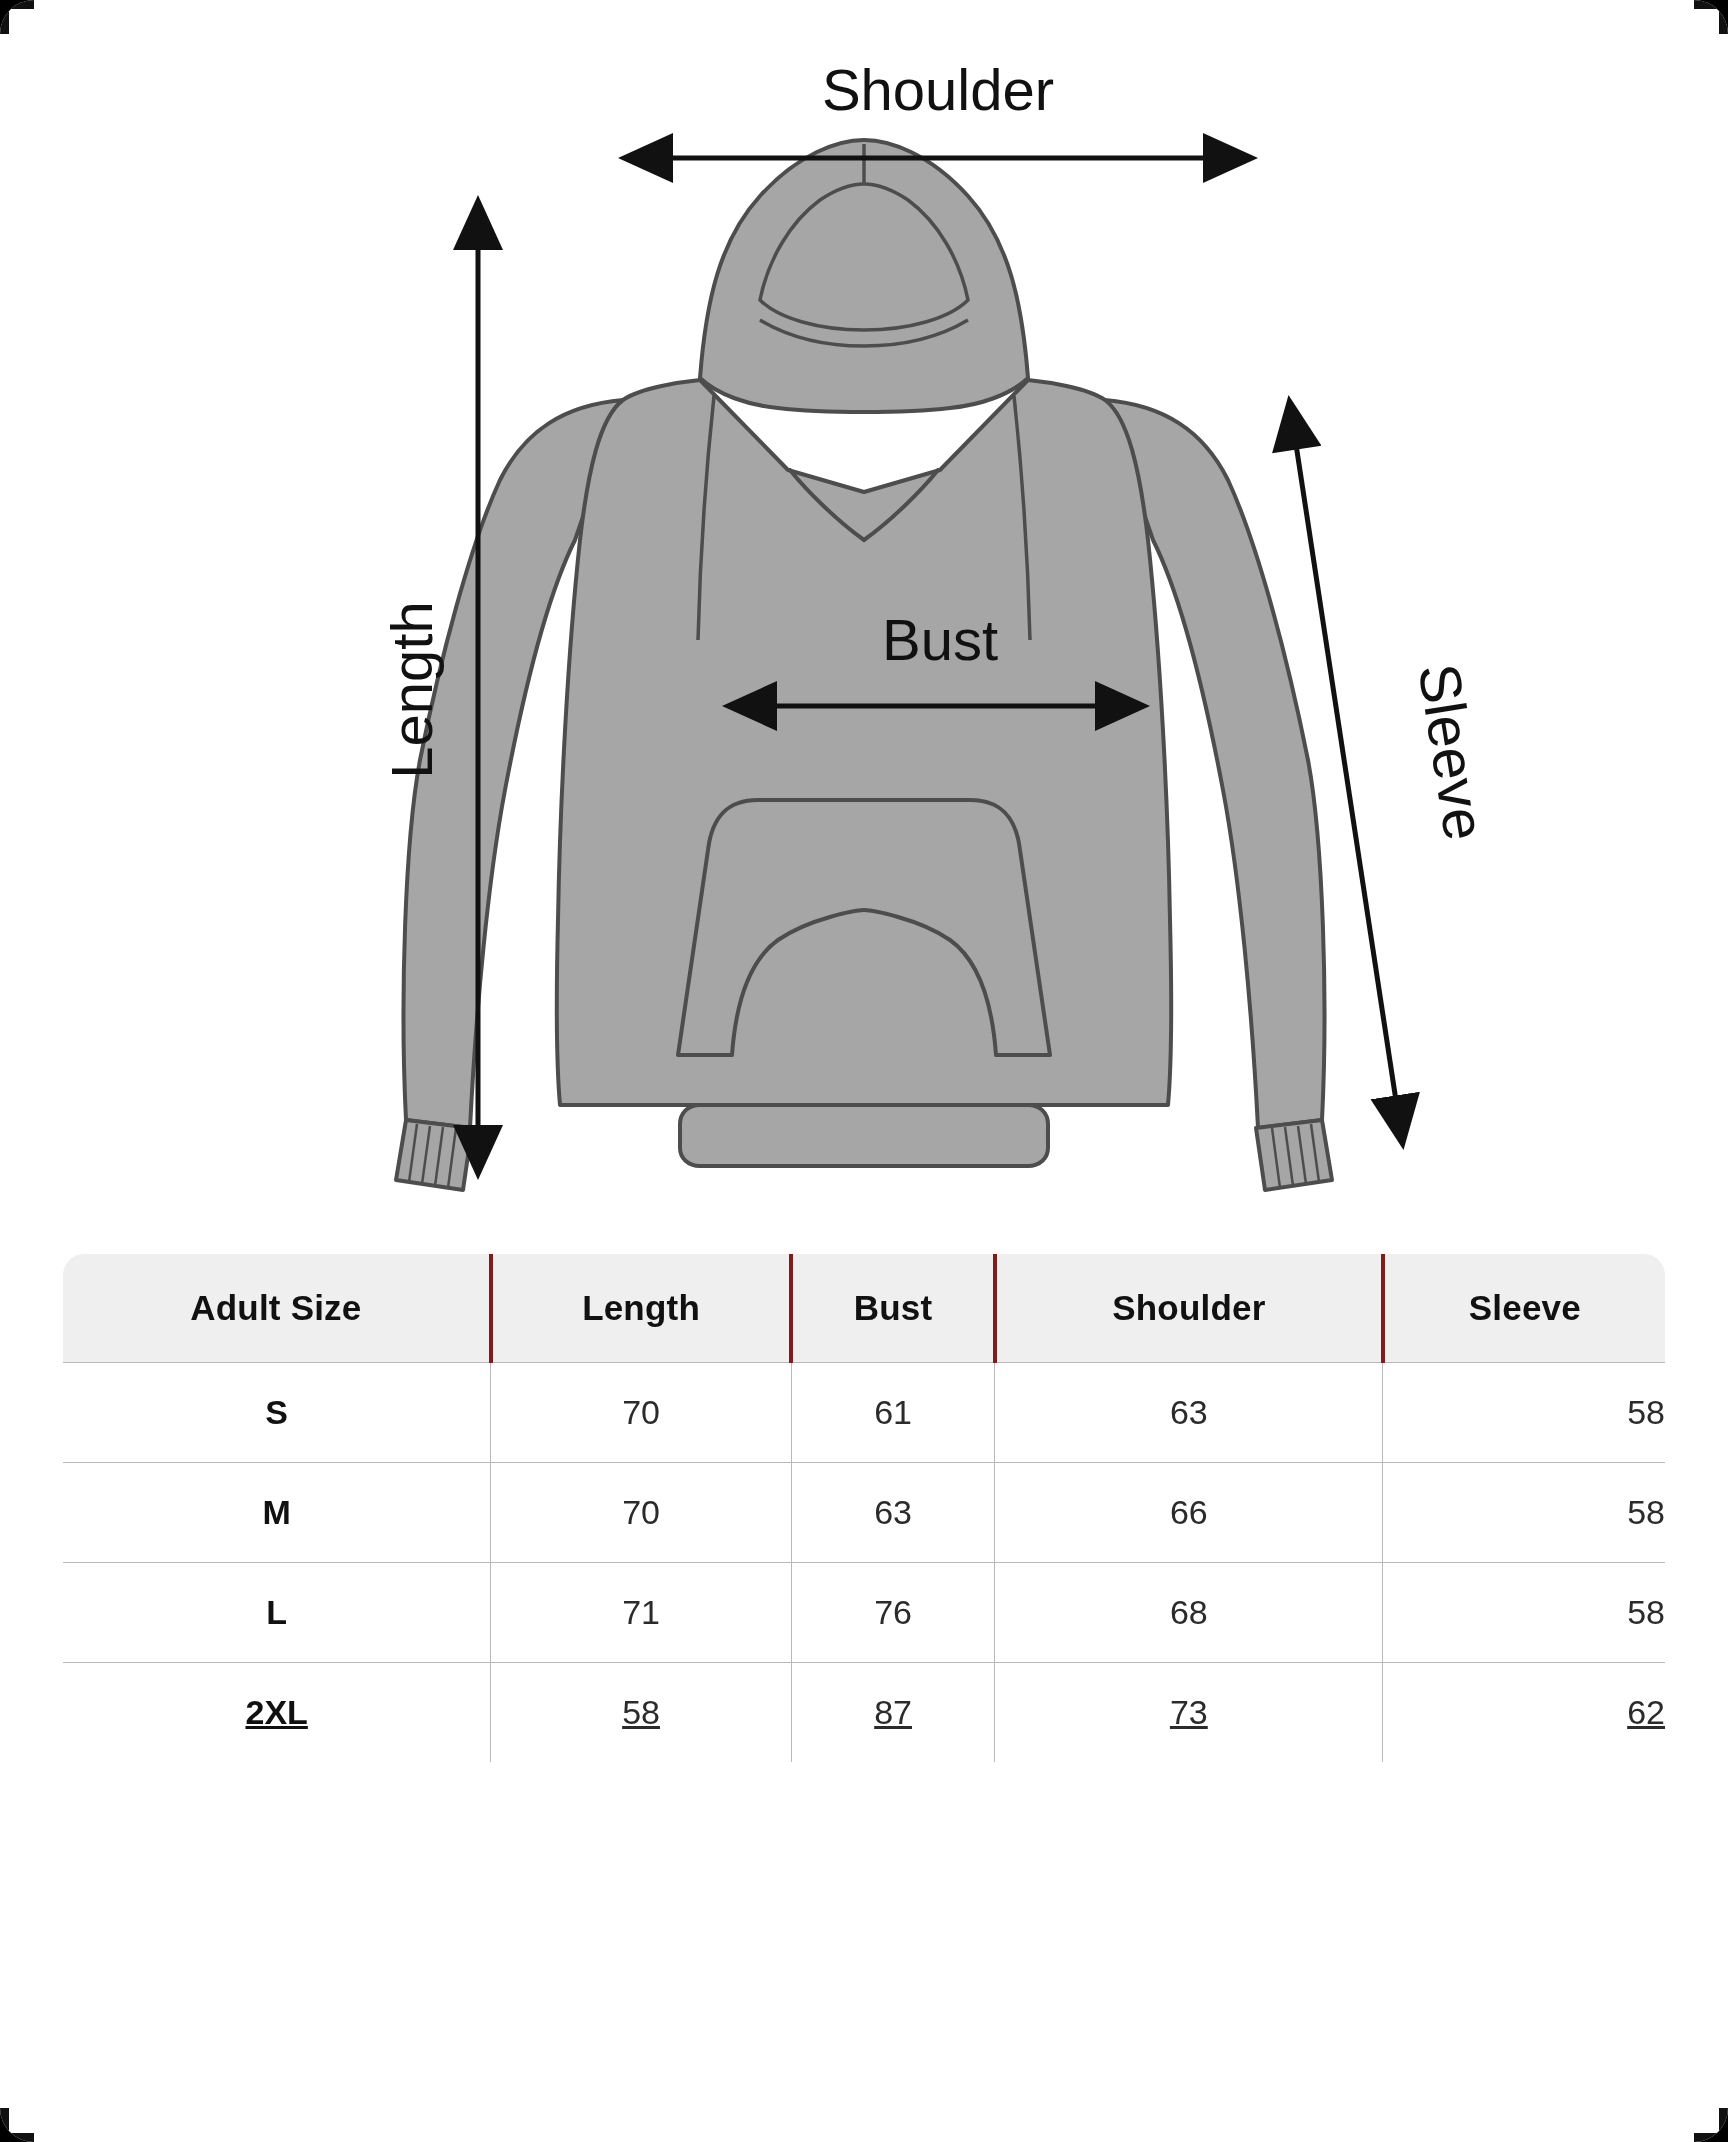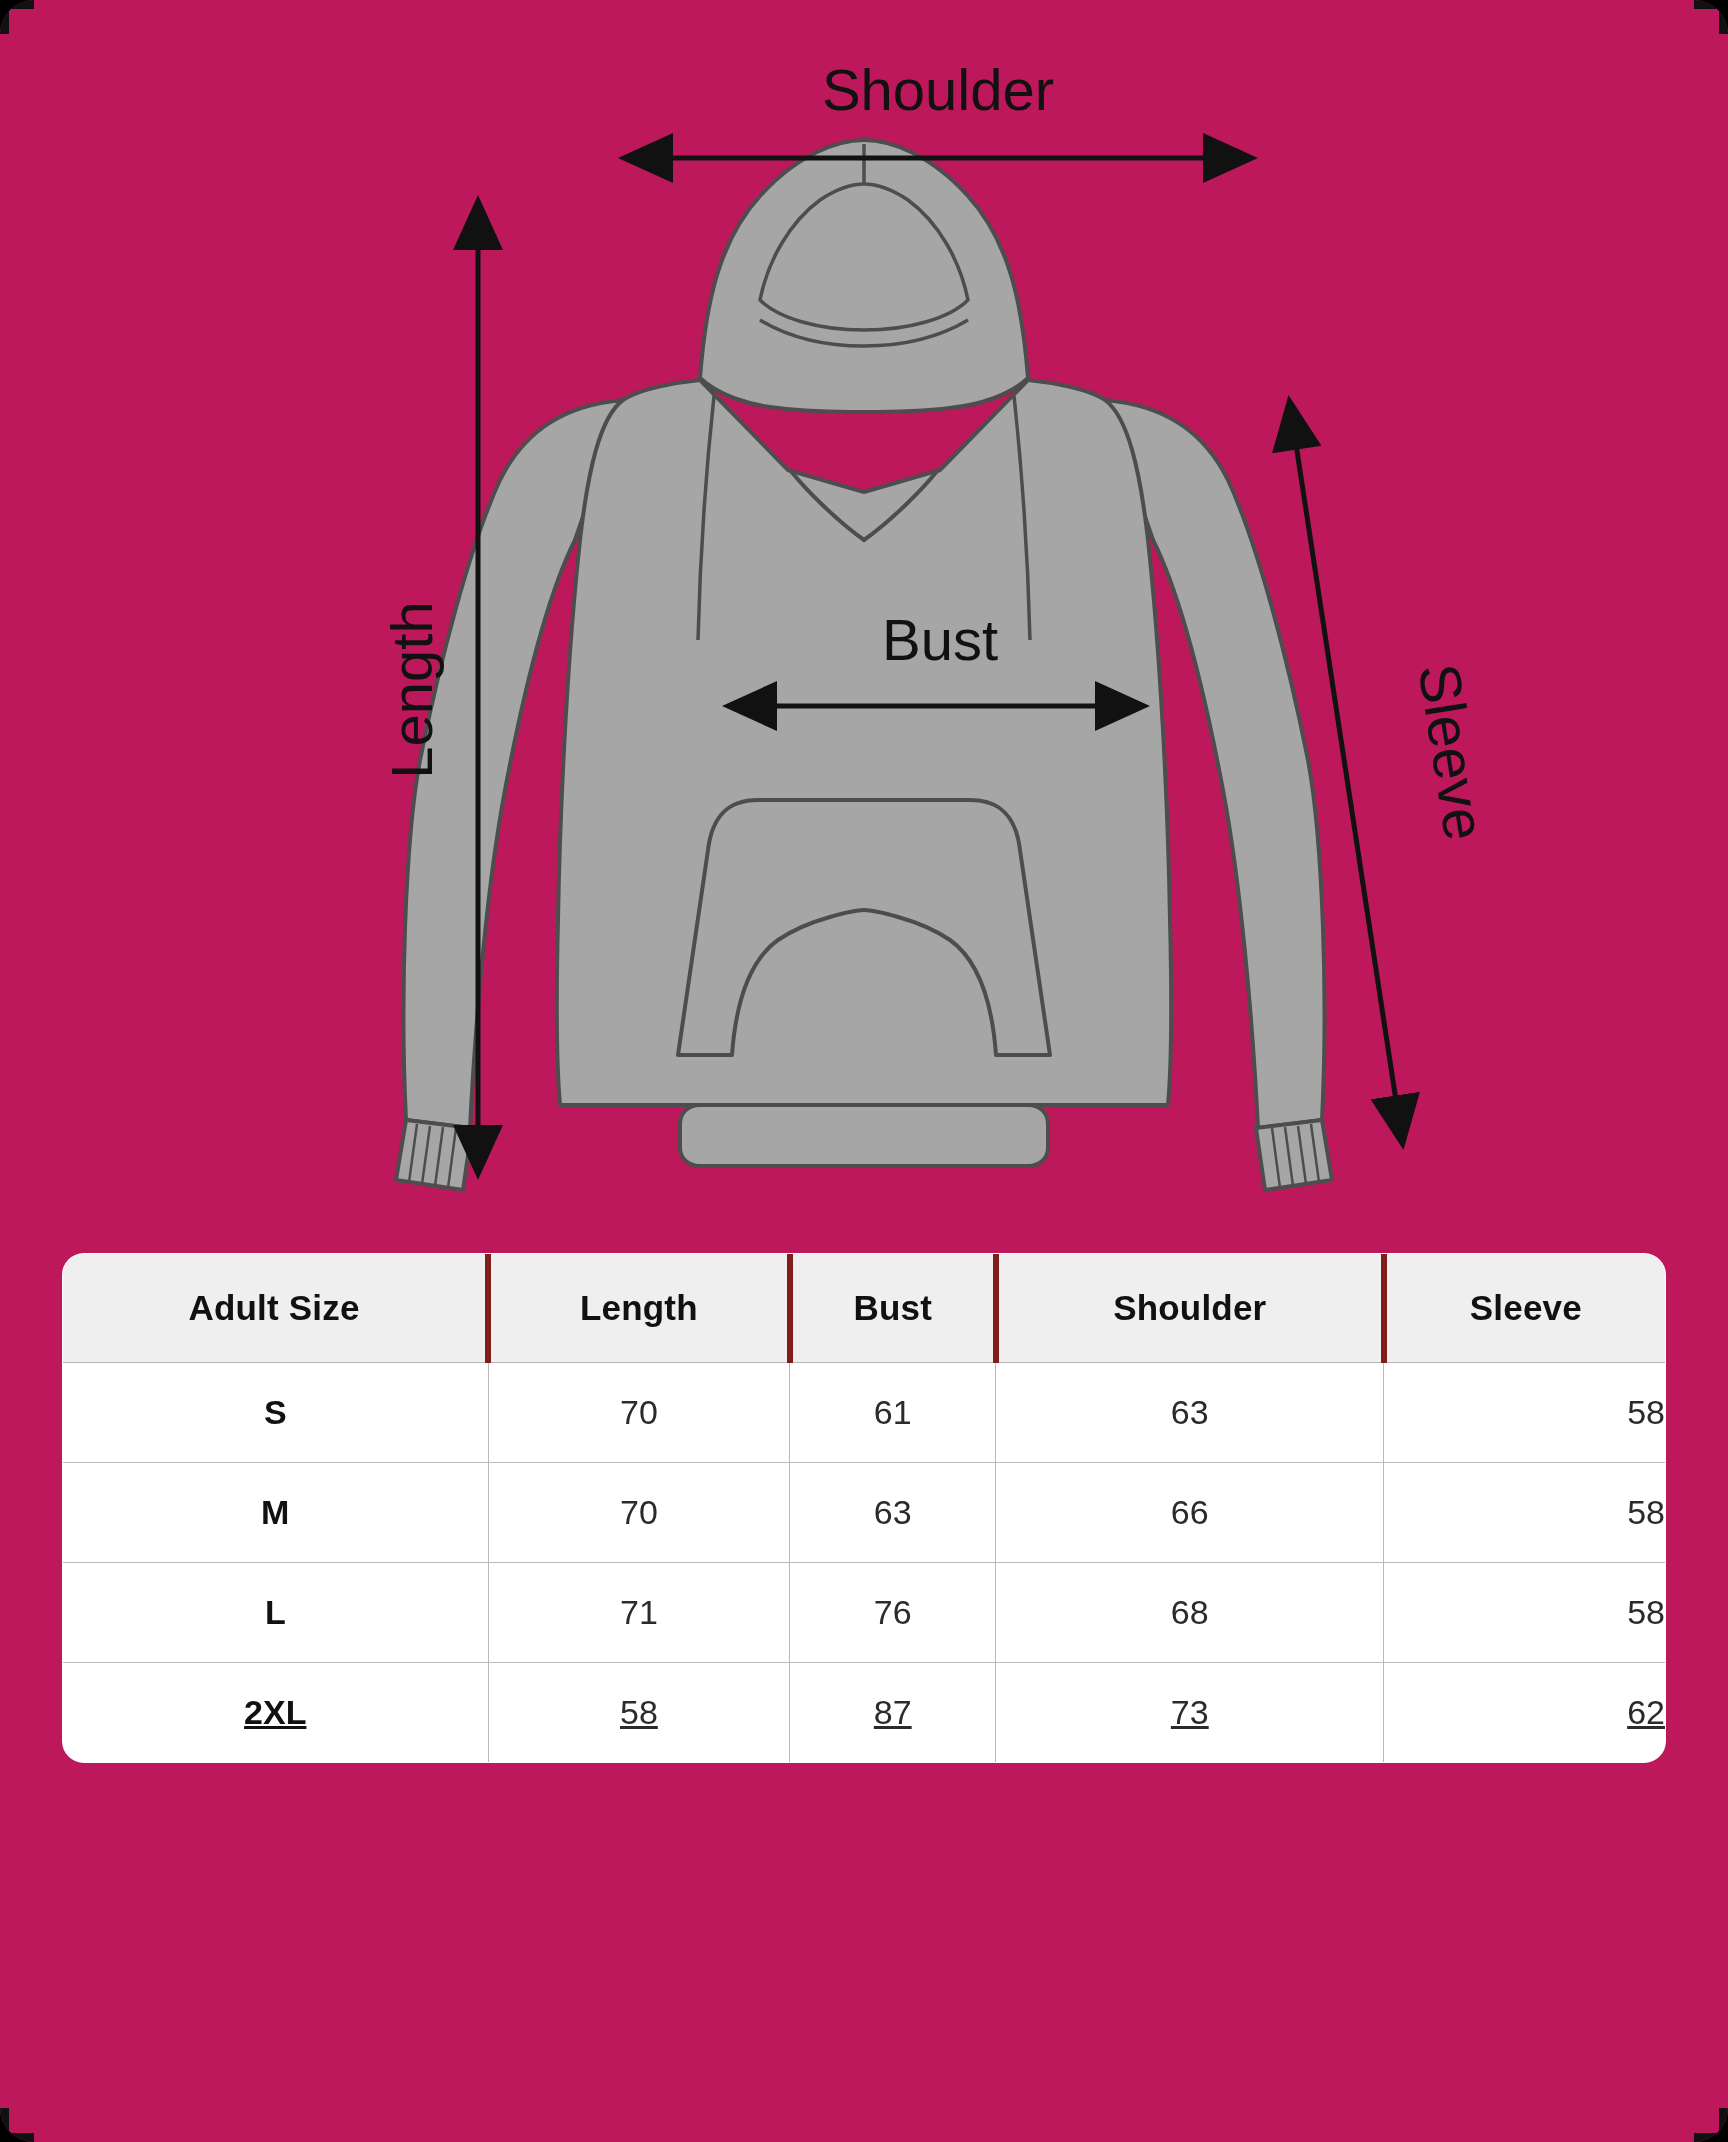--- a/index.html
+++ b/index.html
@@ -10,21 +10,21 @@
   body {
     width: 1728px;
     height: 2142px;
     font-family: "Liberation Sans", sans-serif;
     overflow: hidden;
   }
   .page {
     position: relative;
     width: 1728px;
     height: 2142px;
-    background: #be185d;
+    background: #ffffff;
     border-radius: 34px;
     box-sizing: border-box;
     overflow: hidden;
   }
   
   .crop {
     position: absolute;
     width: 34px;
     height: 34px;
     background: transparent;
@@ -69,21 +69,21 @@
     border-radius: 22px;
     overflow: hidden;
     border: 1px solid #b9b9b9;
   }
   table.size-table thead th {
     background: #efefef;
     font-size: 35px;
     font-weight: bold;
     color: #111;
     padding: 34px 0;
-    border-right: 6px solid #7f1d1d;
+    border-right: 4px solid #7f1d1d;
     border-bottom: 1px solid #b9b9b9;
     text-align: center;
     letter-spacing: 0.2px;
   }
   table.size-table thead th:last-child { border-right: none; }
   table.size-table tbody td {
     font-size: 34px;
     color: #2b2b2b;
     padding: 30px 0;
     text-align: center;

